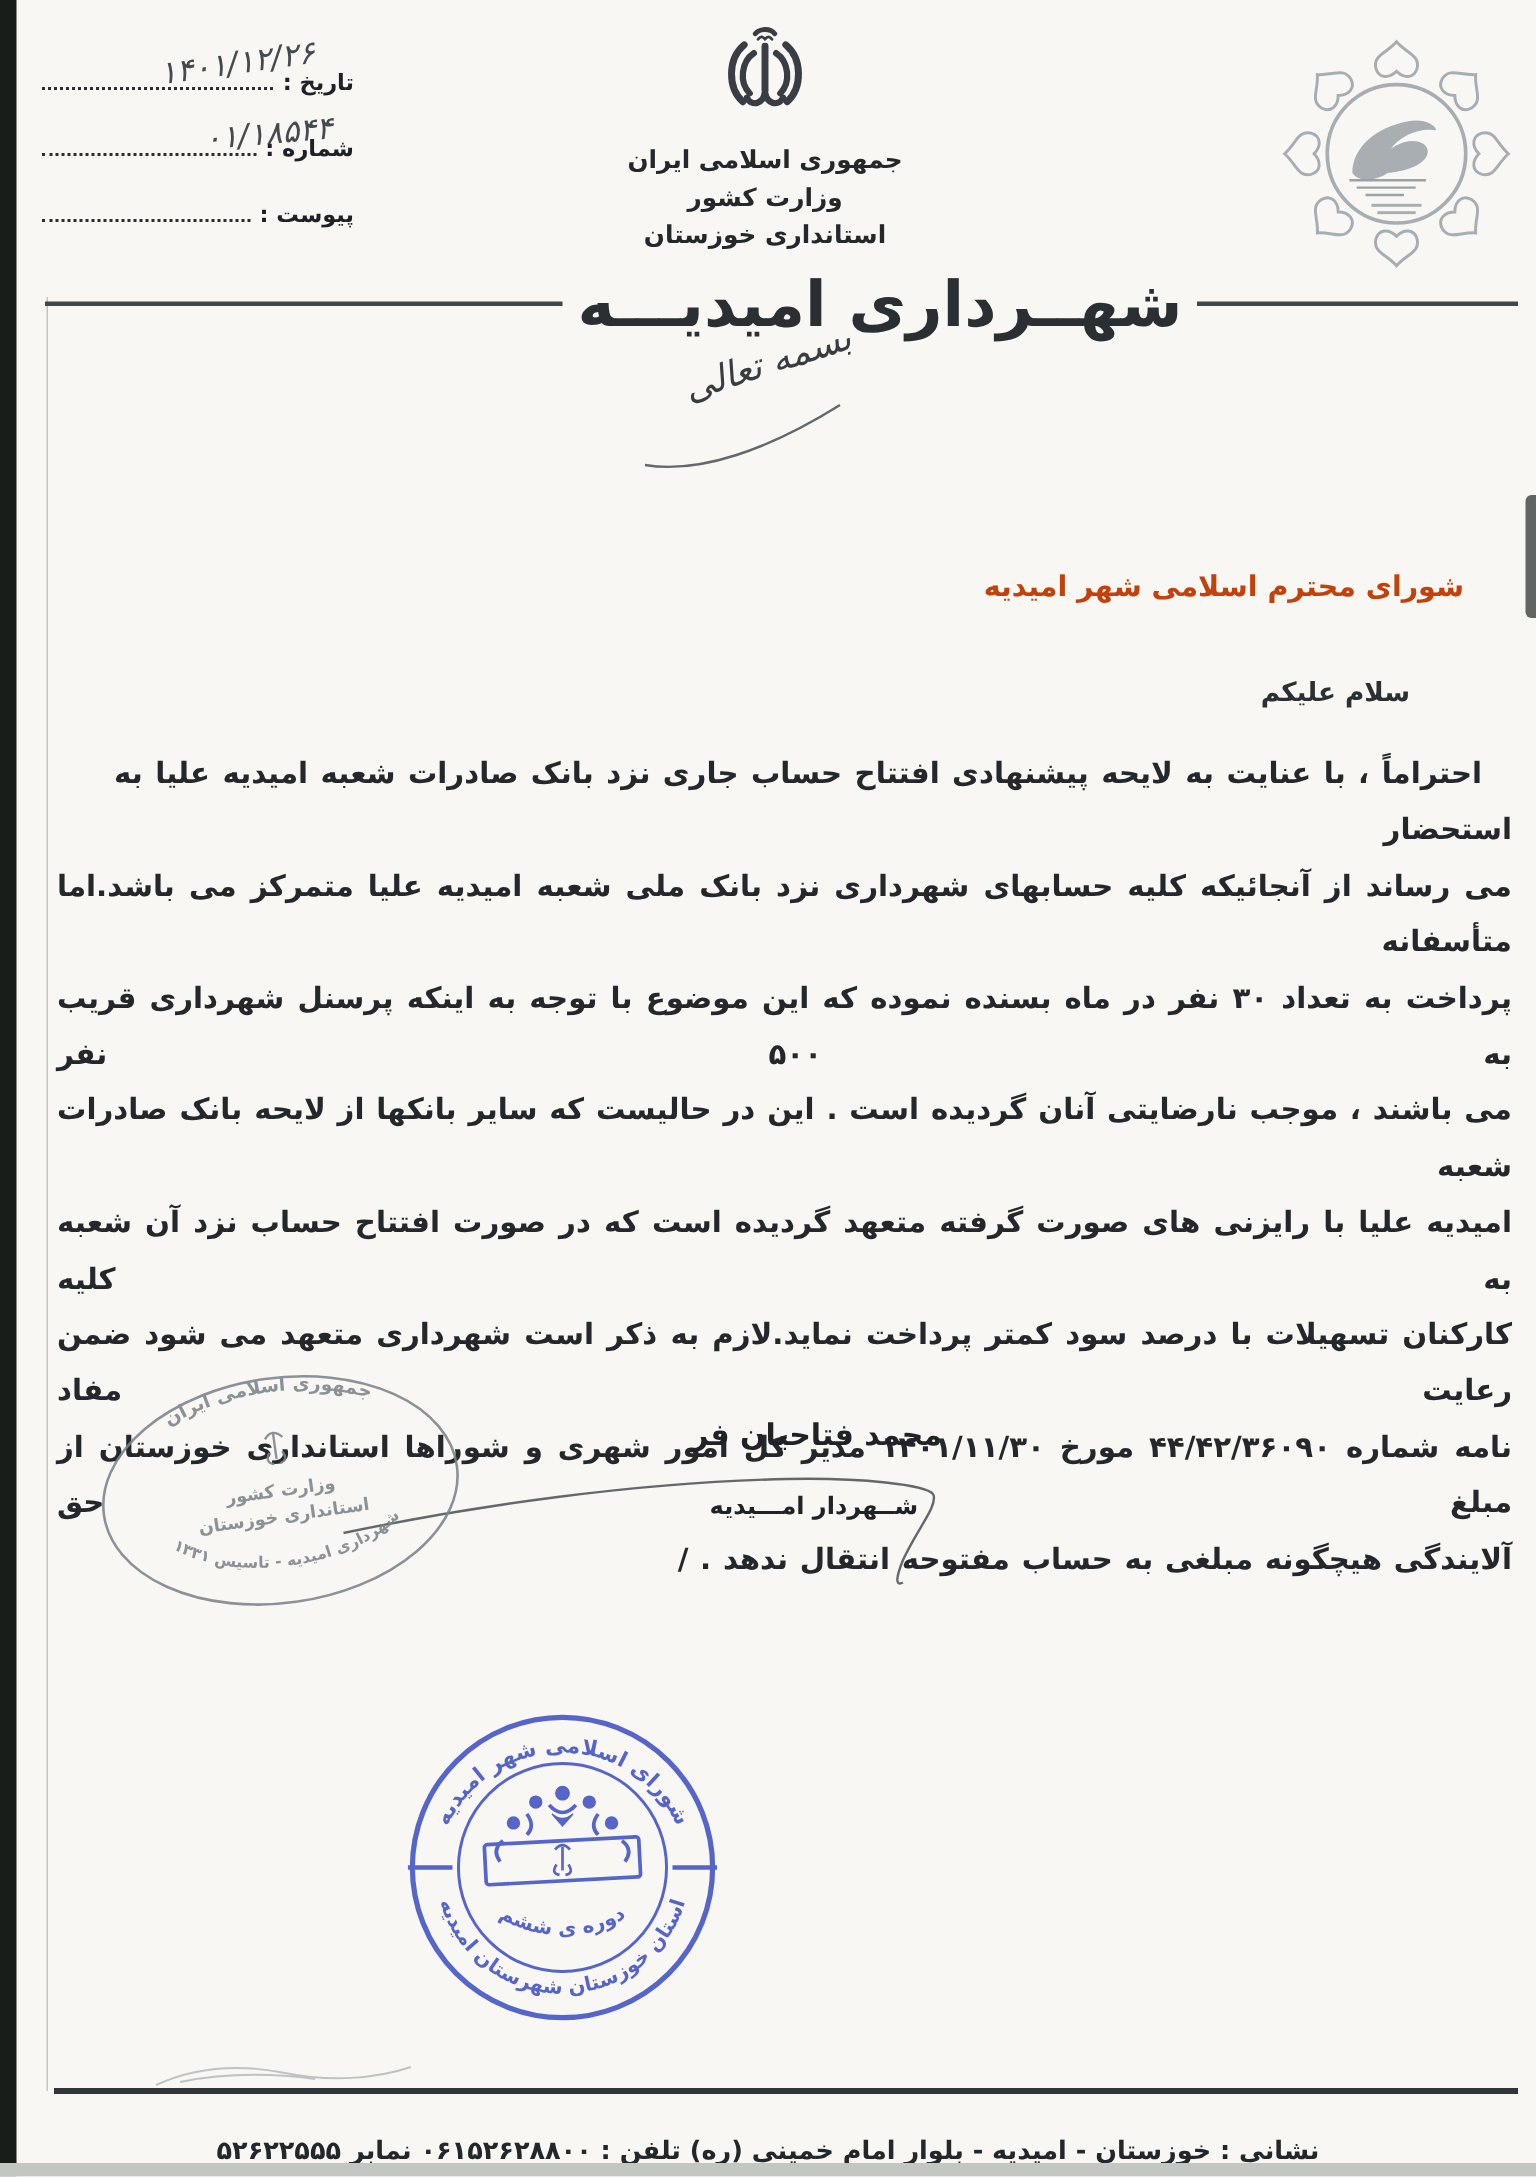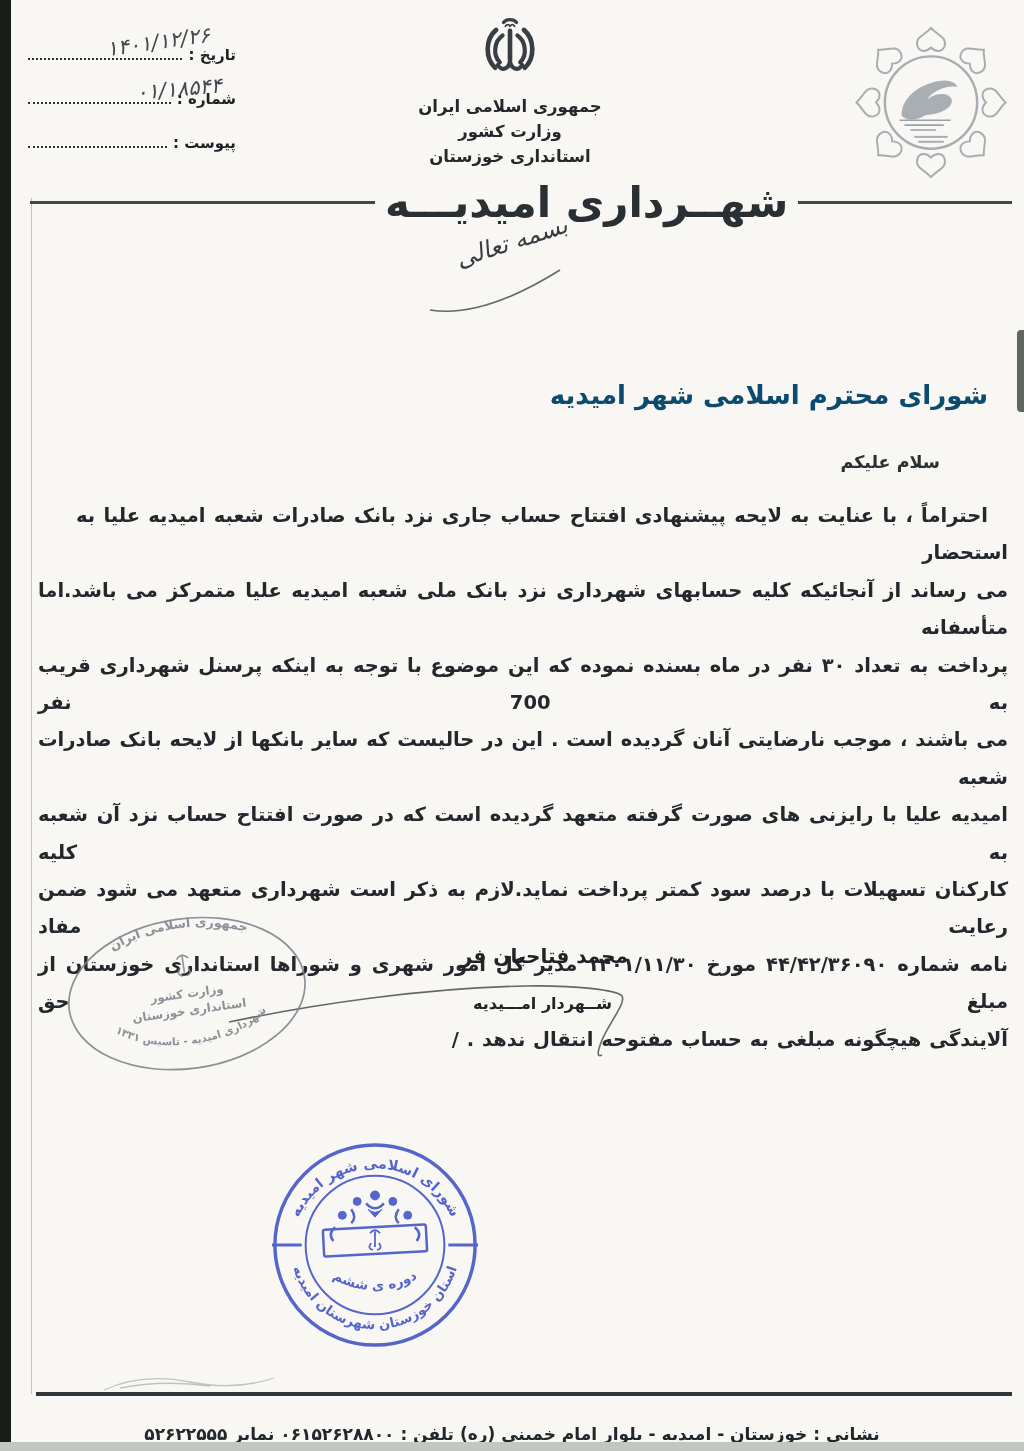--- a/index.html
+++ b/index.html
@@ -34,21 +34,21 @@
   .title-rule.l{width:345px;}
   .title-rule.r{flex:1;}
   .page-title{font-size:42px;font-weight:bold;color:#2a2f34;margin:0 10px;direction:rtl;
               white-space:nowrap;letter-spacing:1px;}
 
   .bismillah{position:absolute;left:420px;top:220px;width:180px;height:100px;}
   .bismillah span{display:inline-block;transform:rotate(-18deg);font-size:24px;font-style:italic;
                   color:#373d43;margin:8px 0 0 34px;}
   .bismillah svg{position:absolute;left:6px;top:46px;}
 
-  .addressee{position:absolute;top:380px;right:36px;font-size:26px;font-weight:bold;direction:rtl;color:#0c4a6e;}
+  .addressee{position:absolute;top:380px;right:48px;font-size:19px;font-weight:bold;direction:rtl;color:#c2410c;}
   .greeting{position:absolute;top:452px;right:84px;font-size:17.5px;font-weight:bold;direction:rtl;color:#2b3035;margin-left:27px;}
 
   .body-block{position:absolute;top:497px;left:38px;right:16px;direction:rtl;}
   .body-line{font-size:19.5px;font-weight:600;line-height:37.4px;color:#24282d;
              text-align:justify;text-align-last:justify;word-spacing:1px;}
   .body-line.first{text-indent:20px;margin-left:38px;}
   .body-line.last{text-align-last:right;}
 
   .sig-name{position:absolute;top:944px;right:396px;font-size:20px;font-weight:bold;direction:rtl;color:#1f2327;}
   .sig-role{position:absolute;top:994px;right:412px;font-size:16px;font-weight:bold;direction:rtl;color:#1f2327;}
@@ -157,21 +157,21 @@
       <path d="M4 44 C40 50 86 34 134 4" fill="none" stroke="#3c434a" stroke-width="1.6" opacity=".8"></path>
     </svg>
   </div>
 
   <div class="addressee">شورای محترم اسلامی شهر امیدیه</div>
   <div class="greeting">سلام علیکم</div>
 
   <div class="body-block">
     <div class="body-line first">احتراماً ، با عنایت به لایحه پیشنهادی افتتاح حساب جاری نزد بانک صادرات شعبه امیدیه علیا به استحضار</div>
     <div class="body-line">می رساند از آنجائیکه کلیه حسابهای شهرداری نزد بانک ملی شعبه امیدیه علیا متمرکز می باشد.اما متأسفانه</div>
-    <div class="body-line">پرداخت به تعداد ۳۰ نفر در ماه بسنده نموده که این موضوع با توجه به اینکه پرسنل شهرداری قریب به 700 نفر</div>
+    <div class="body-line">پرداخت به تعداد ۳۰ نفر در ماه بسنده نموده که این موضوع با توجه به اینکه پرسنل شهرداری قریب به ۵۰۰ نفر</div>
     <div class="body-line">می باشند ، موجب نارضایتی آنان گردیده است . این در حالیست که سایر بانکها از لایحه بانک صادرات شعبه</div>
     <div class="body-line">امیدیه علیا با رایزنی های صورت گرفته متعهد گردیده است که در صورت افتتاح حساب نزد آن شعبه به کلیه</div>
     <div class="body-line">کارکنان تسهیلات با درصد سود کمتر پرداخت نماید.لازم به ذکر است شهرداری متعهد می شود ضمن رعایت مفاد</div>
     <div class="body-line">نامه شماره ۴۴/۴۲/۳۶۰۹۰ مورخ ۱۴۰۱/۱۱/۳۰ مدیر کل امور شهری و شوراها استانداری خوزستان از مبلغ حق</div>
     <div class="body-line last">آلایندگی هیچگونه مبلغی به حساب مفتوحه انتقال ندهد . /</div>
   </div>
 
   <div class="sig-name">محمد فتاحیان فر</div>
   <div class="sig-role">شــهردار امـــیدیه</div>
   <svg class="sig-swirl" width="430" height="125" viewBox="0 0 430 125">

